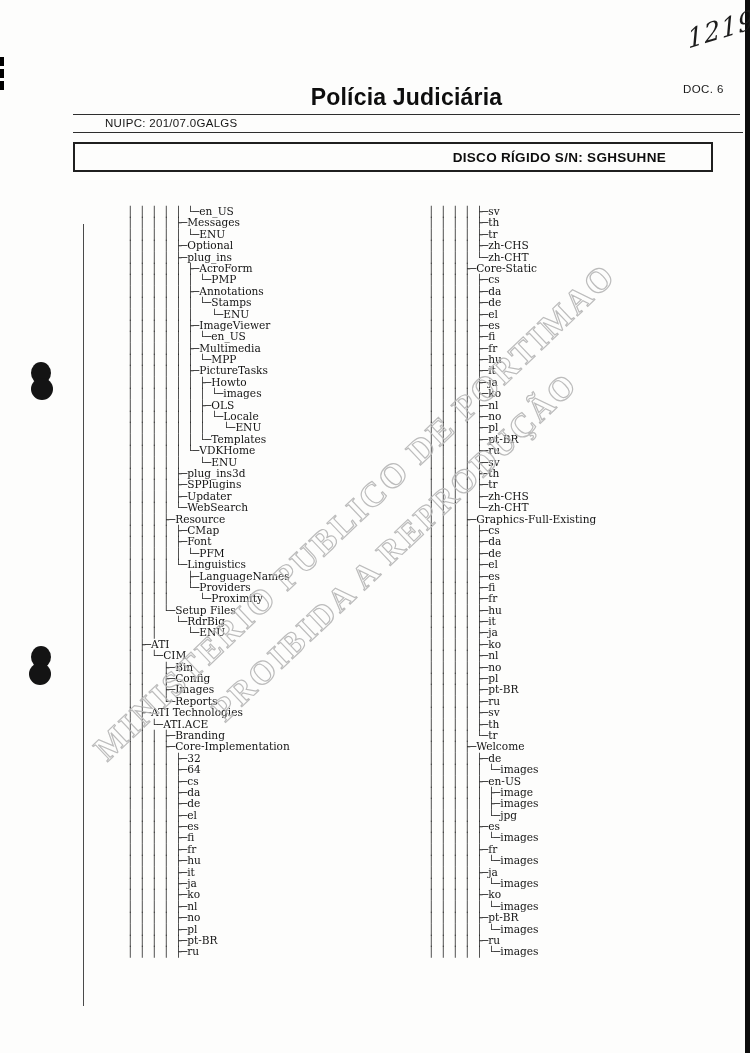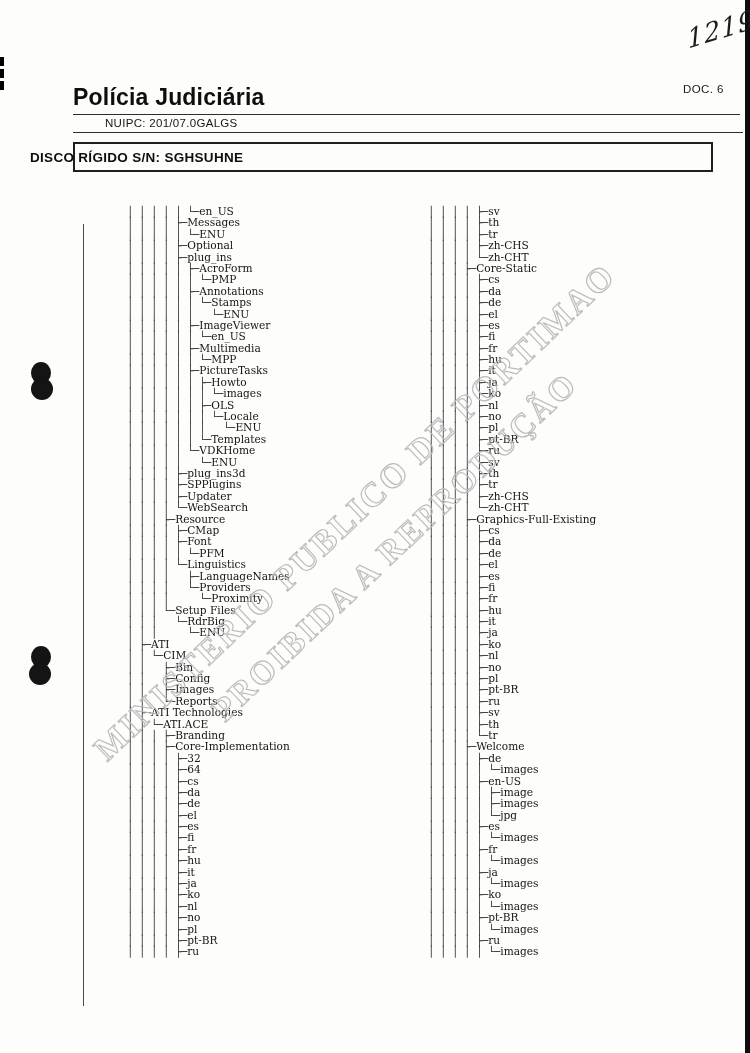--- a/index.html
+++ b/index.html
@@ -7,28 +7,28 @@
     width:750px;height:1053px;position:relative;overflow:hidden;
     background:#fdfdfc;font-family:"Liberation Sans",sans-serif;color:#111;
   }
   
   .edge-strip-right{position:absolute;right:0;top:0;width:5px;height:1053px;background:#0d0d0d;}
   .edge-dashes-left{position:absolute;left:0;top:57px;width:4px;height:33px;
     background:linear-gradient(#000 0 9px,#fff 9px 12px,#000 12px 21px,#fff 21px 24px,#000 24px 33px);}
   .scan-vline{position:absolute;left:83px;top:224px;width:1px;height:782px;background:#4a4a4a;}
   
   .doc-label{position:absolute;top:83px;left:683px;font-size:11.5px;letter-spacing:.4px;color:#1a1a1a;}
-  .page-title{position:absolute;top:84px;left:73px;width:667px;
+  .page-title{position:absolute;top:84px;left:73px;width:667px;text-align:center;
     font-size:23px;font-weight:bold;letter-spacing:.2px;color:#0e0e0e;}
   .rule{position:absolute;left:73px;height:0;border-top:1.6px solid #2e2e2e;}
   .rule1{top:114px;width:667px;}
   .rule2{top:132px;width:670px;}
   .nuipc{position:absolute;top:117px;left:80px;font-size:11.5px;letter-spacing:.3px;color:#161616;margin-left:25px;}
   .serial-box{position:absolute;top:142px;left:73px;width:636px;height:26px;border:2px solid #1f1f1f;
-    display:flex;align-items:center;justify-content:flex-start;}
+    display:flex;align-items:center;justify-content:flex-end;}
   .serial-box span{font-size:13.5px;font-weight:bold;letter-spacing:.3px;transform:translateX(-45px);color:#0e0e0e;}
   
   .tree{position:absolute;top:206px;white-space:pre;z-index:2;}
   .tree-left{left:84px;margin-left:43px;}
   .tree-right{left:428px;}
   .tree .row{height:11.4px;line-height:11.4px;font-size:10px;}
   .tree .pfx{font-family:"DejaVu Sans Mono",monospace;color:#1c1c1c;}
   .tree .lbl{font-family:"DejaVu Serif",serif;font-size:10.6px;color:#141414;}
   
   .wm{position:absolute;z-index:4;font-family:"Liberation Serif",serif;font-weight:bold;

